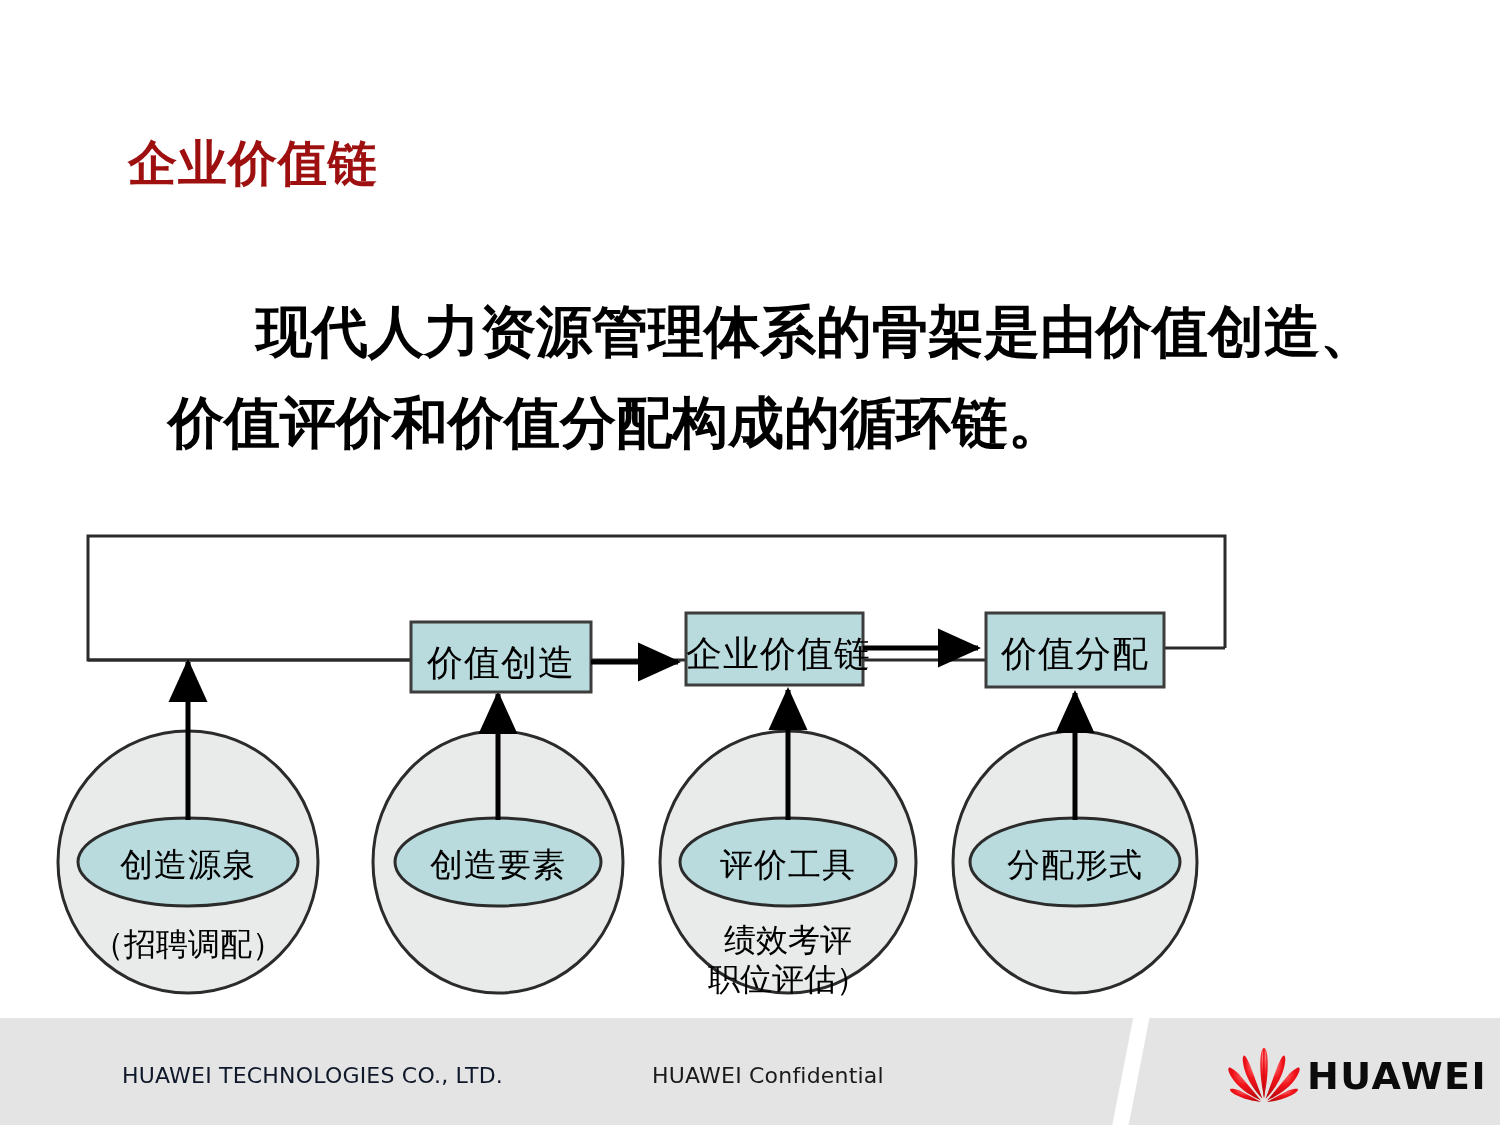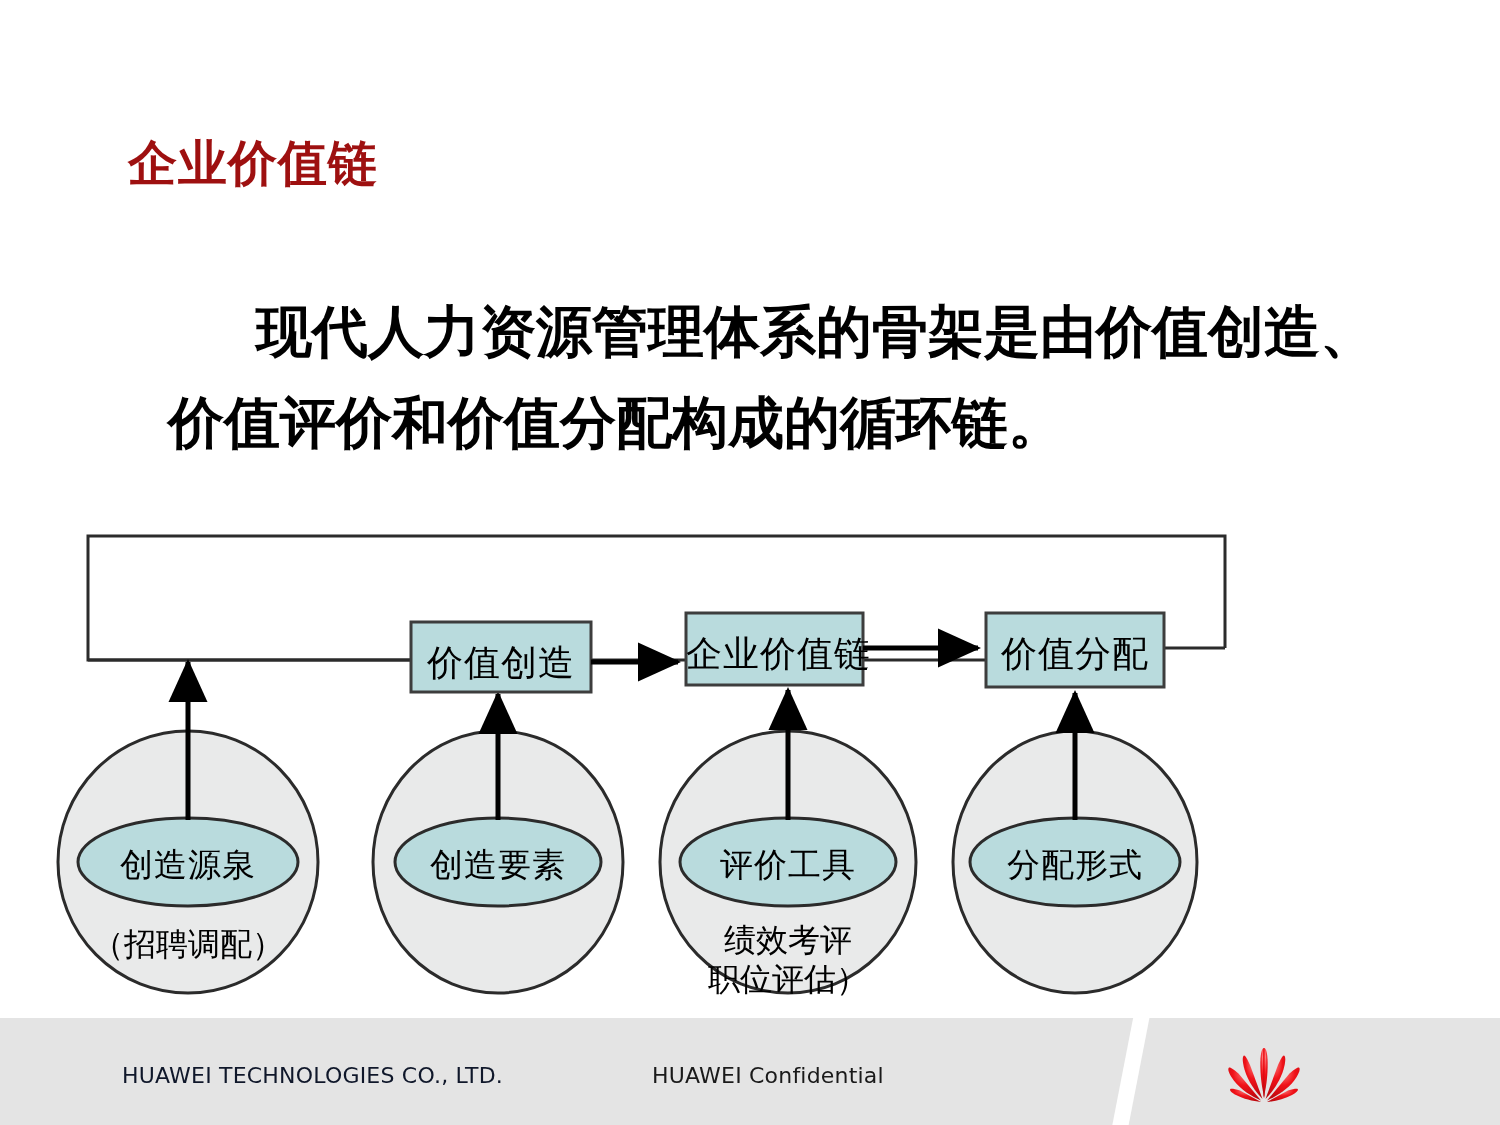--- a/index.html
+++ b/index.html
@@ -249,15 +249,16 @@
         <path d="M39,52 C36.5,44 34.5,30 34.8,16 C35,7 36.4,2 38.2,2 C39,2 39,6 39,12 Z" transform="translate(0.6,0)"></path>
         <path d="M39,52 C41.5,44 43.5,30 43.2,16 C43,7 41.6,2 39.8,2 C39,2 39,6 39,12 Z" transform="translate(-0.6,0)"></path>
         <path d="M37.5,53 C31,46.5 23,35.5 19.5,23.5 C17.3,15.8 17.2,10.4 19,9.6 C20.2,9.1 22.3,13.2 25,19 Z"></path>
         <path d="M40.5,53 C47,46.5 55,35.5 58.5,23.5 C60.7,15.8 60.8,10.4 59,9.6 C57.8,9.1 55.7,13.2 53,19 Z"></path>
         <path d="M36,54.5 C27,50.5 15.5,43.5 8.8,34.5 C4,28 2.4,23.2 3.8,21.8 C4.9,20.7 8.6,23.4 13.5,27.5 Z"></path>
         <path d="M42,54.5 C51,50.5 62.5,43.5 69.2,34.5 C74,28 75.6,23.2 74.2,21.8 C73.1,20.7 69.4,23.4 64.5,27.5 Z"></path>
         <path d="M36,56 C28,55.2 18,52.8 11,49 C6.5,46.6 4.4,44.3 5.2,43.2 C5.9,42.3 9.6,43 15,44.6 Z"></path>
         <path d="M42,56 C50,55.2 60,52.8 67,49 C71.5,46.6 73.6,44.3 72.8,43.2 C72.1,42.3 68.4,43 63,44.6 Z"></path>
       </g>
     </svg>
+    <div id="huawei-wordmark">HUAWEI</div>
   </div>
 
 </div>
 
 </body></html>

